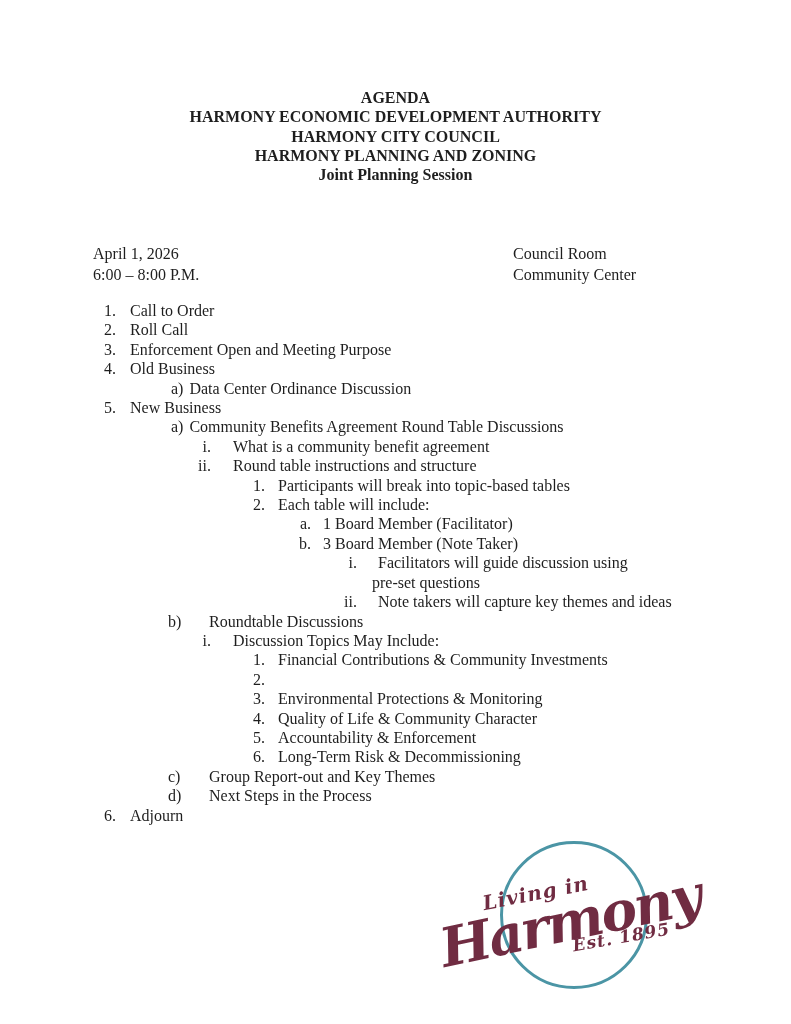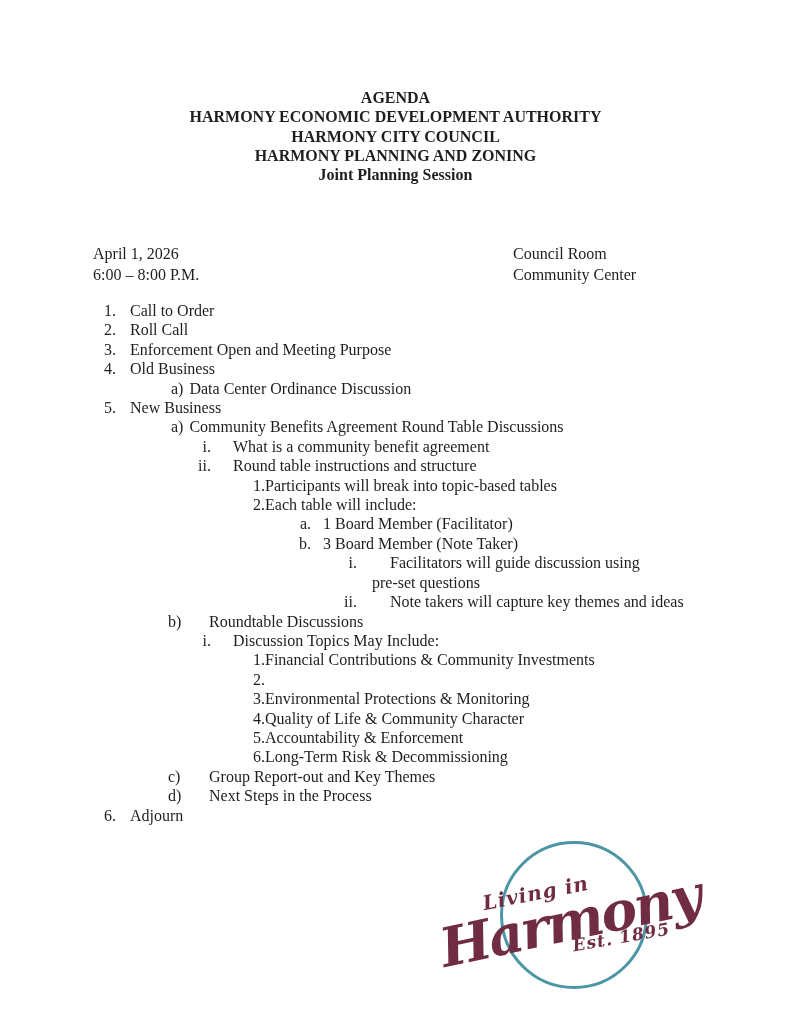--- a/index.html
+++ b/index.html
@@ -30,25 +30,25 @@
   .line { display: flex; line-height: 19.4px; white-space: pre; }
   .m { flex: none; display: inline-block; }
   .t { flex: none; }
 
   .L1  .m { margin-left: 104px; width: 26px; }
   .L1a .m { margin-left: 171px; margin-right: 6px; }
   .L1b .m { margin-left: 168px; width: 41px; }
   .L2  .m { margin-left: 170px; width: 41px; text-align: right; }
   .L2  .t { margin-left: 22px; }
   .L3  .m { margin-left: 230px; width: 35px; text-align: right; }
-  .L3  .t { }
+  .L3  .t { margin-left: 13px; }
   .L4  .m { margin-left: 276px; width: 35px; text-align: right; }
   .L4  .t { margin-left: 12px; }
   .L5  .m { margin-left: 322px; width: 35px; text-align: right; }
-  .L5  .t { margin-left: 33px; }
+  .L5  .t { margin-left: 21px; }
   .L5c .m { margin-left: 372px; width: 0; }
 
   
   .logo { position: absolute; left: 436px; top: 833px; width: 260px; height: 168px; }
   .logo-circle {
     position: absolute; left: 64px; top: 8px;
     width: 142px; height: 142px;
     border: 3px solid; border-radius: 50%;
     background: transparent;
   }

